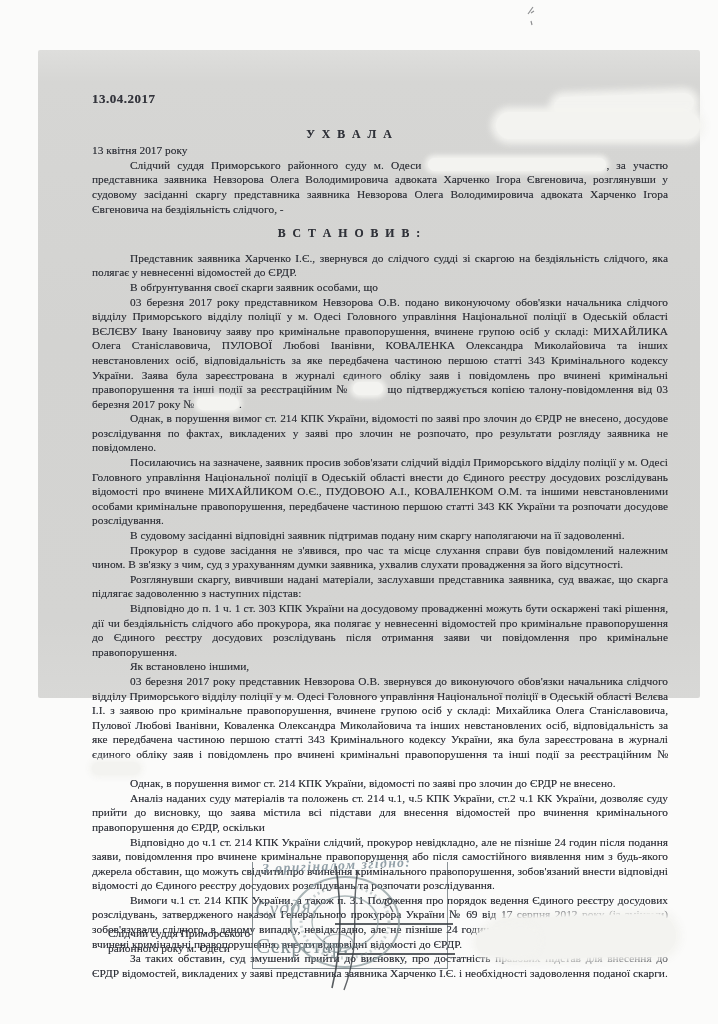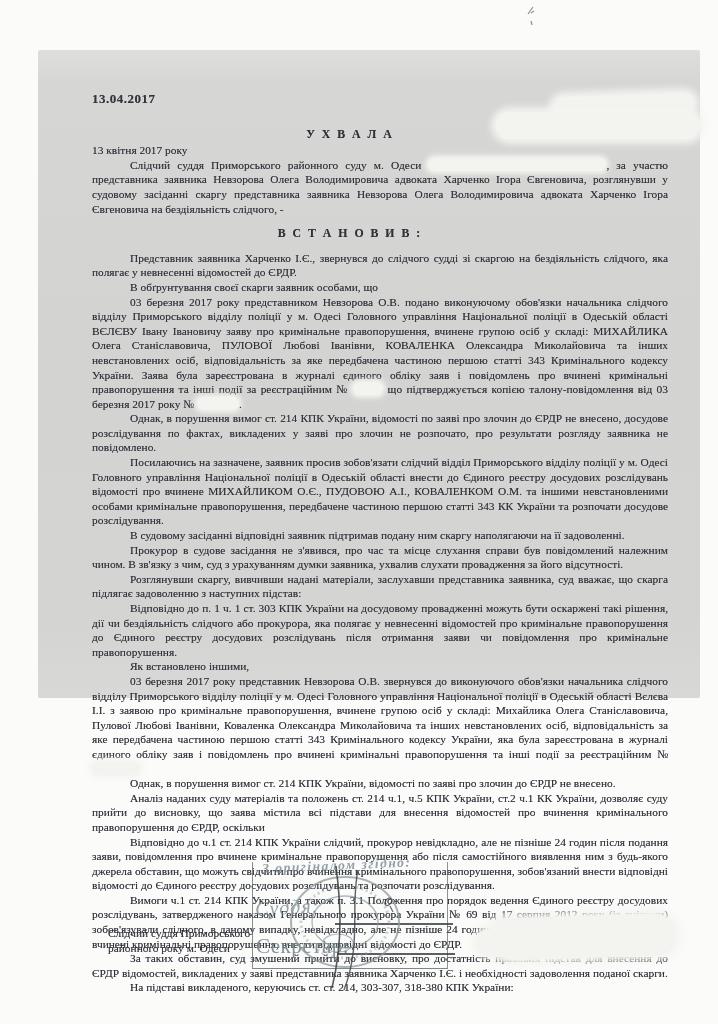--- a/index.html
+++ b/index.html
@@ -98,21 +98,20 @@
       <div class="blk p">Прокурор в судове засідання не з'явився, про час та місце слухання справи був повідомлений належним чином. В зв'язку з чим, суд з урахуванням думки заявника, ухвалив слухати провадження за його відсутності.</div>
       <div class="blk p">Розглянувши скаргу, вивчивши надані матеріали, заслухавши представника заявника, суд вважає, що скарга підлягає задоволенню з наступних підстав:</div>
       <div class="blk p">Відповідно до п. 1 ч. 1 ст. 303 КПК України на досудовому провадженні можуть бути оскаржені такі рішення, дії чи бездіяльність слідчого або прокурора, яка полягає у невнесенні відомостей про кримінальне правопорушення до Єдиного реєстру досудових розслідувань після отримання заяви чи повідомлення про кримінальне правопорушення.</div>
       <div class="blk p">Як встановлено іншими,</div>
       <div class="blk p">03 березня 2017 року представник Невзорова О.В. звернувся до виконуючого обов'язки начальника слідчого відділу Приморського відділу поліції у м. Одесі Головного управління Національної поліції в Одеській області Вєлєва І.І. з заявою про кримінальне правопорушення, вчинене групою осіб у складі: Михайлика Олега Станіславовича, Пулової Любові Іванівни, Коваленка Олександра Миколайовича та інших невстановлених осіб, відповідальність за яке передбачена частиною першою статті 343 Кримінального кодексу України, яка була зареєстрована в журналі єдиного обліку заяв і повідомлень про вчинені кримінальні правопорушення та інші події за реєстраційним № <span class="redact" style="width: 48px;"></span></div>
       <div class="blk p">Однак, в порушення вимог ст. 214 КПК України, відомості по заяві про злочин до ЄРДР не внесено.</div>
       <div class="blk p">Аналіз наданих суду матеріалів та положень ст. 214 ч.1, ч.5 КПК України, ст.2 ч.1 КК України, дозволяє суду прийти до висновку, що заява містила всі підстави для внесення відомостей про вчинення кримінального правопорушення до ЄРДР, оскільки</div>
       <div class="blk p">Відповідно до ч.1 ст. 214 КПК України слідчий, прокурор невідкладно, але не пізніше 24 годин після подання заяви, повідомлення про вчинене кримінальне правопорушення або після самостійного виявлення ним з будь-якого джерела обставин, що можуть свідчити про вчинення кримінального правопорушення, зобов'язаний внести відповідні відомості до Єдиного реєстру досудових розслідувань та розпочати розслідування.</div>
       <div class="blk p">Вимоги ч.1 ст. 214 КПК України, а також п. 3.1 Положення про порядок ведення Єдиного реєстру досудових розслідувань, затвердженого наказом Генерального прокурора України № 69 від 17 серпня 2012 року (із змінами) зобов'язували слідчого, в даному випадку, невідкладно, але не пізніше 24 годин після подання заявником заяви про вчинені кримінальні правопорушення, внести відповідні відомості до ЄРДР.</div>
       <div class="blk p">За таких обставин, суд змушений прийти до висновку, про достатність правових підстав для внесення до ЄРДР відомостей, викладених у заяві представника заявника Харченко І.Є. і необхідності задоволення поданої скарги.</div>
-      <div class="blk p">На підставі викладеного, керуючись ст. ст. 214, 303-307, 318-380 КПК України:</div>
     </div>
 
   <div class="blob blob-a"></div>
   <div class="blob blob-b"></div>
   <div class="blob blob-c"></div>
 
   <div class="sig-left">
     <div>Слідчий суддя Приморського</div>
     <div>районного року м. Одеси</div>
   </div>

